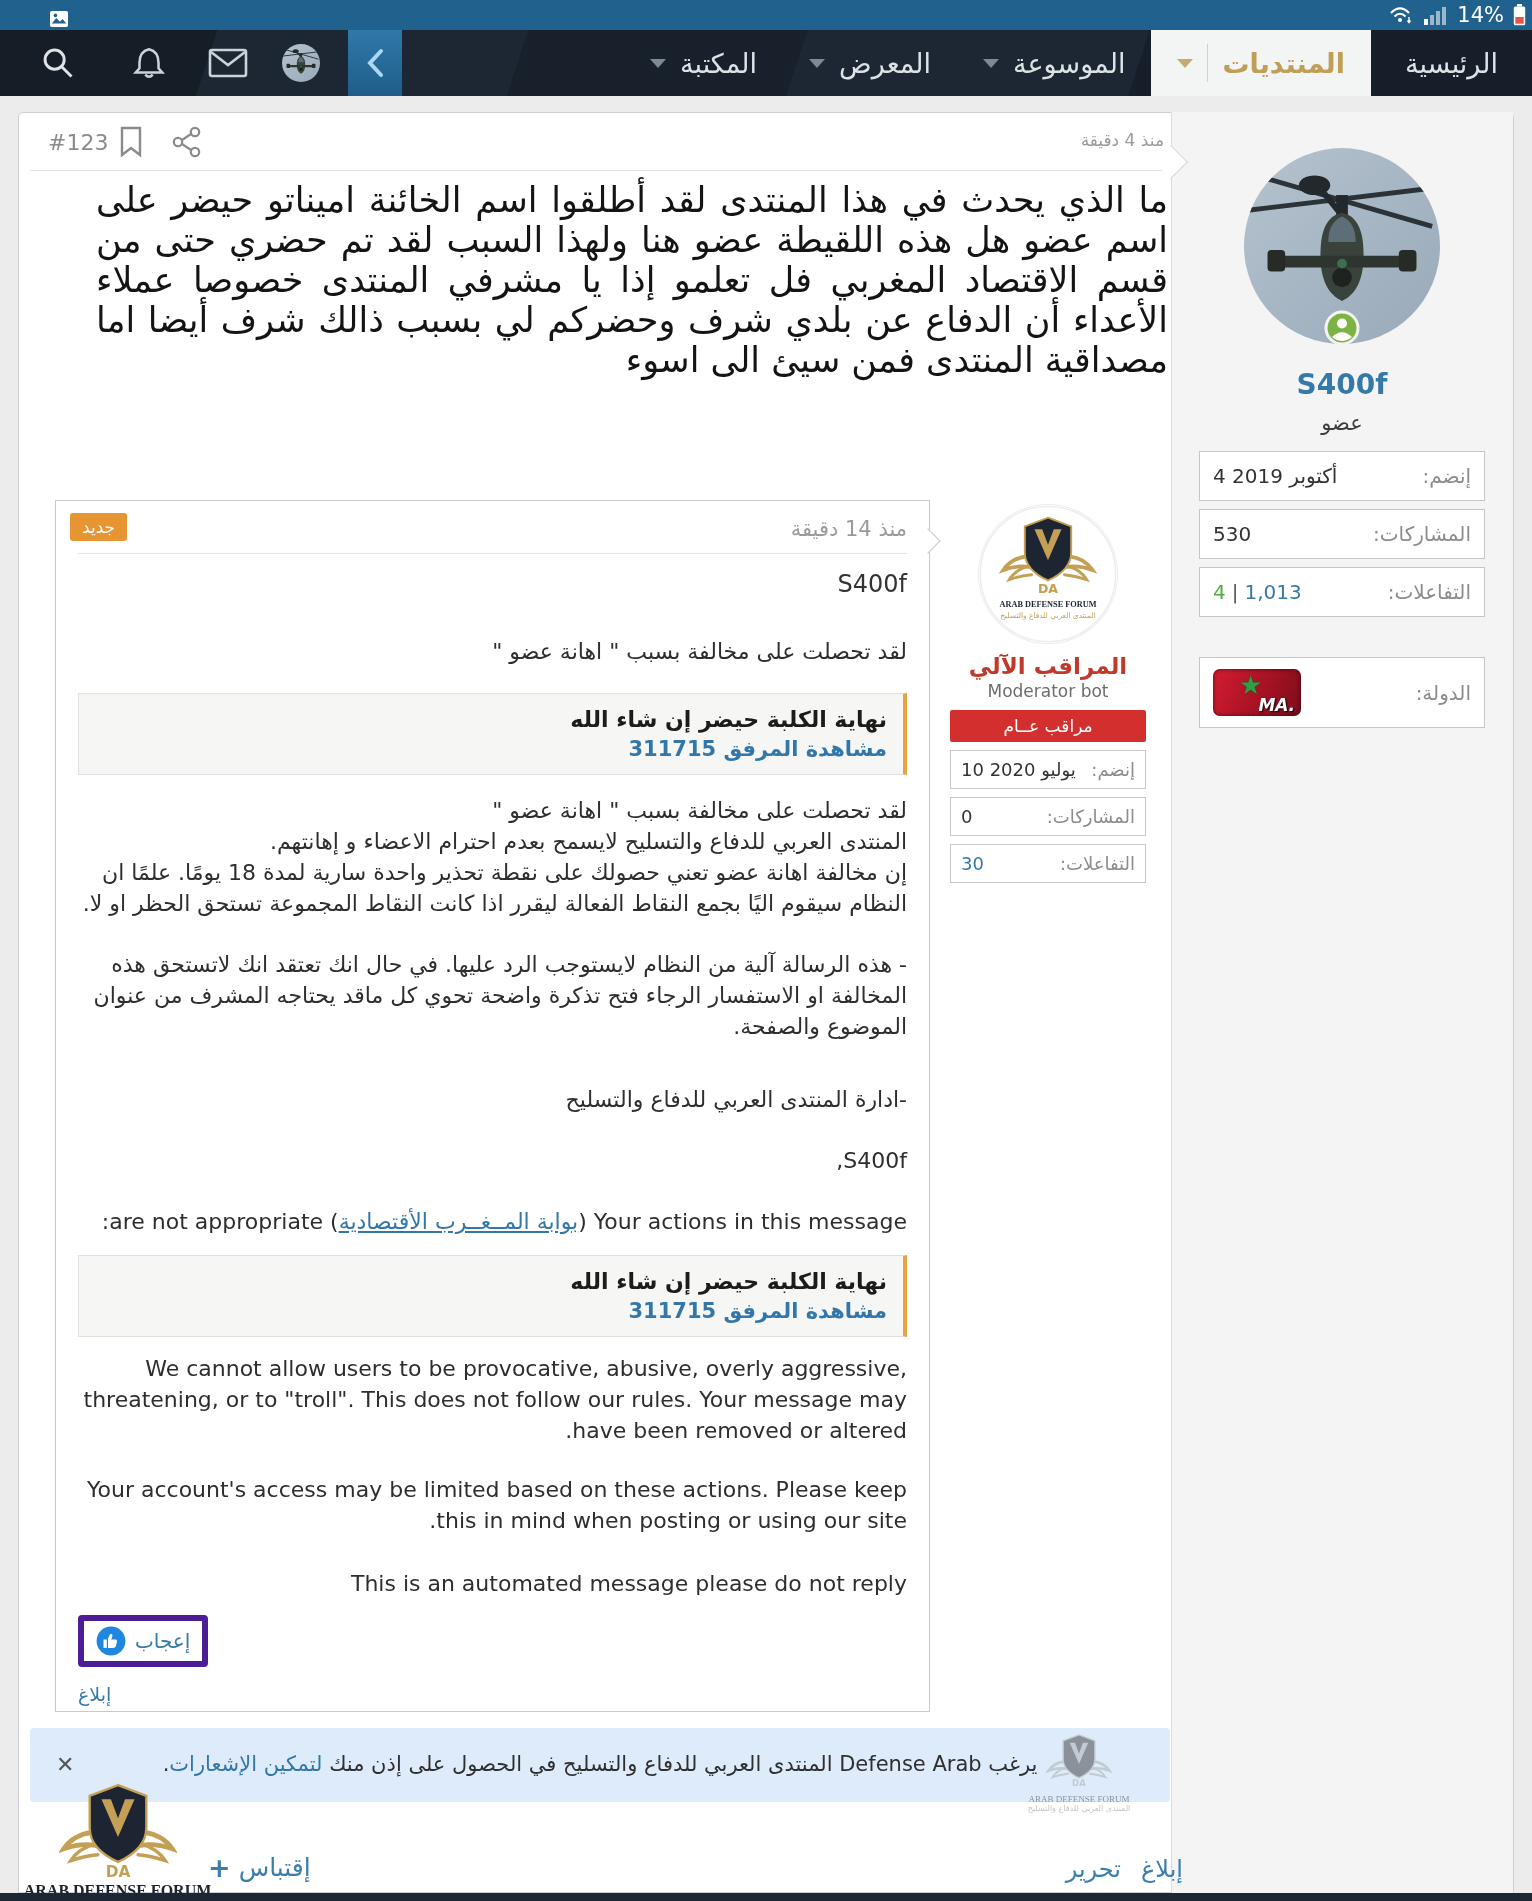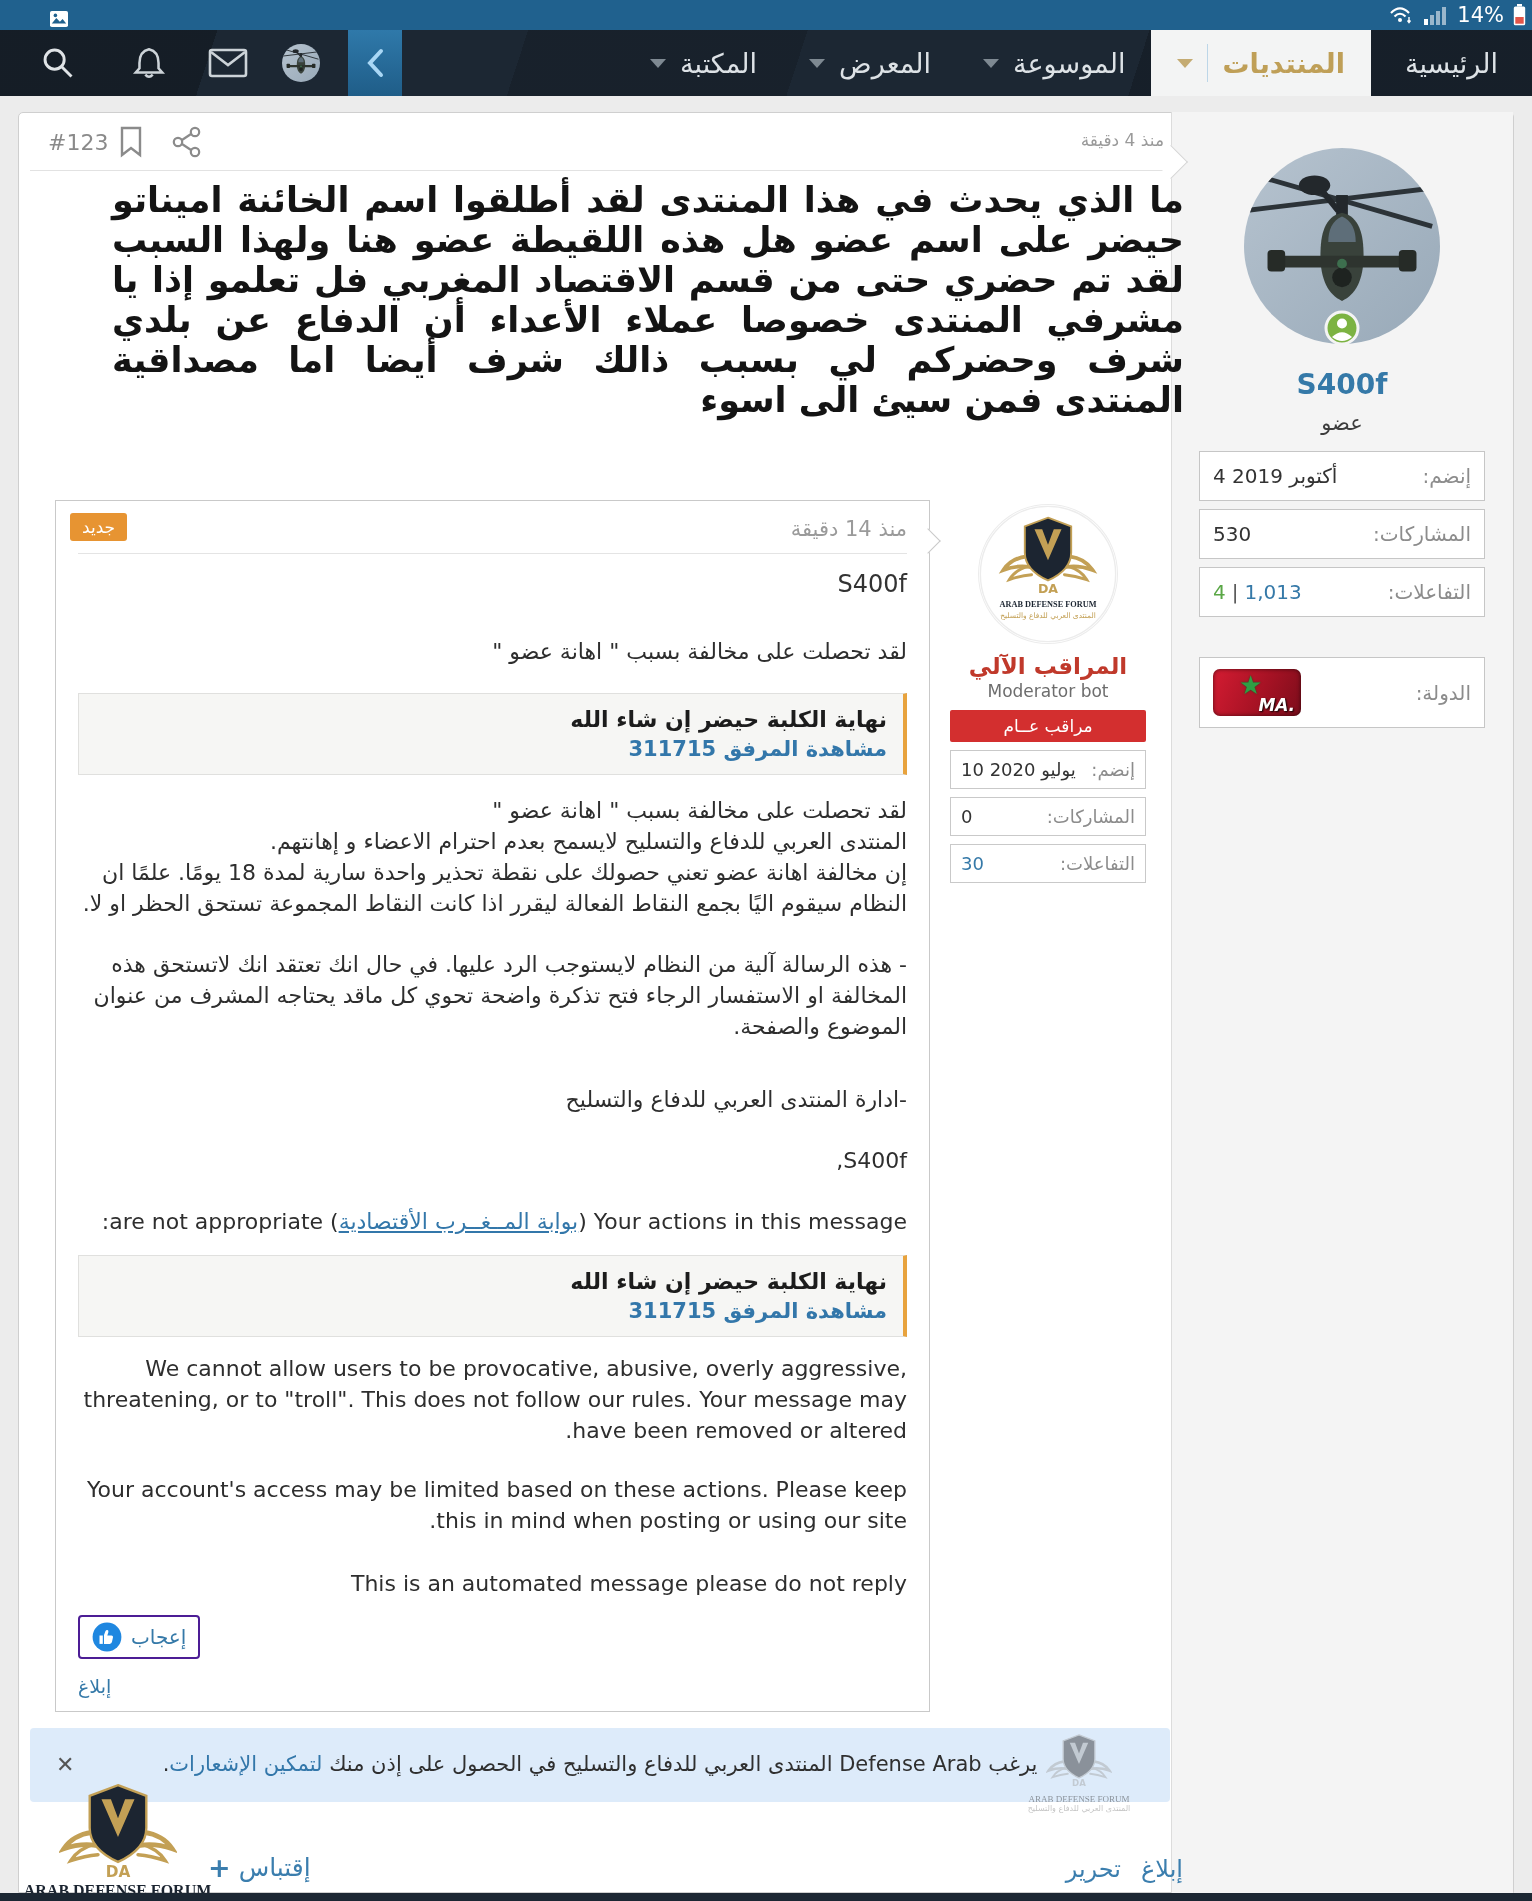--- a/index.html
+++ b/index.html
@@ -53,43 +53,43 @@
   .post-num { position:absolute; left:0; top:6px; color:#8a8a8a; font-size:22px; cursor:pointer; }
   .ph-ico { position:absolute; top:2px; cursor:pointer; }
   .post-time { position:absolute; right:4px; top:6px; color:#9a9a9a; font-size:17px; }
   .post-hr { position:absolute; left:30px; top:170px; width:1140px; border-top:1px solid #e2e2e2; z-index:2; }
   .arrow-out { position:absolute; left:1159px; top:150px; width:24px; height:24px; background:#fff;
                border-top:1px solid #d5d5d5; border-right:1px solid #d5d5d5;
                transform:rotate(45deg); z-index:3; }
 
   
   .post-body { position:absolute; left:96px; top:180px; width:1072px; z-index:2;
-               direction:rtl; text-align:justify; font-size:35px; font-weight:700;
-               line-height:40px; color:#141414;margin-left:16px; }
+               direction:rtl; text-align:justify; font-size:35px; font-weight:400;
+               line-height:40px; color:#141414; }
 
   
   .inner-box { position:absolute; left:55px; top:500px; width:875px; height:1212px;
                border:1px solid #c9c9c9; background:#fff; padding:16px 22px; z-index:2;
                direction:rtl; }
   .inner-time { text-align:right; color:#9a9a9a; font-size:21px; }
   .inner-hr { border-top:1px solid #e4e4e4; margin-top:12px; }
   .new-badge { position:absolute; left:14px; top:12px; background:#e79432; color:#fff;
                font-size:17px; padding:4px 12px; border-radius:3px; }
   .arrow-inner { position:absolute; left:919px; top:532px; width:18px; height:18px; background:#fff;
                  border-top:1px solid #c9c9c9; border-right:1px solid #c9c9c9;
                  transform:rotate(45deg); z-index:3; }
   .inner-author { text-align:right; color:#333; font-size:24px; margin-top:16px; cursor:pointer; }
   .msg p { text-align:right; font-size:22px; line-height:31px; color:#2e2e2e; }
   .quote { background:#f6f6f4; border:1px solid #e0e0de; border-right:4px solid #e8a33d;
            padding:13px 16px; }
   .quote .q-title { font-size:22px; font-weight:bold; color:#1c1c1c; text-align:right; }
   .quote .q-link { font-size:21px; font-weight:bold; color:#3377aa; text-align:right; margin-top:5px; cursor:pointer; }
   .link-blue { color:#3377aa; text-decoration:underline; cursor:pointer; }
   .like-row { margin-top:16px; direction:ltr; }
-  .like-btn { display:inline-flex; align-items:center; gap:9px; border:2px solid #4c1d95;
+  .like-btn { display:inline-flex; align-items:center; gap:9px; border:6px solid #4c1d95;
               border-radius:4px; background:#fff; padding:5px 12px; cursor:pointer; }
   .like-btn span { color:#3579a8; font-size:20px; }
   .inner-report { text-align:left; margin-top:16px; direction:ltr; }
   .inner-report span { color:#3579a8; font-size:19px; cursor:pointer; }
 
   
   .mod { position:absolute; left:950px; top:505px; width:196px; z-index:2; text-align:center; }
   .mod-logo { width:138px; height:138px; margin:0 auto; border-radius:50%;
               background:#fff; box-shadow:0 0 0 1px #ececec; }
   .mod-name { color:#c0392b; font-weight:bold; font-size:23px; margin-top:10px; cursor:pointer; }

